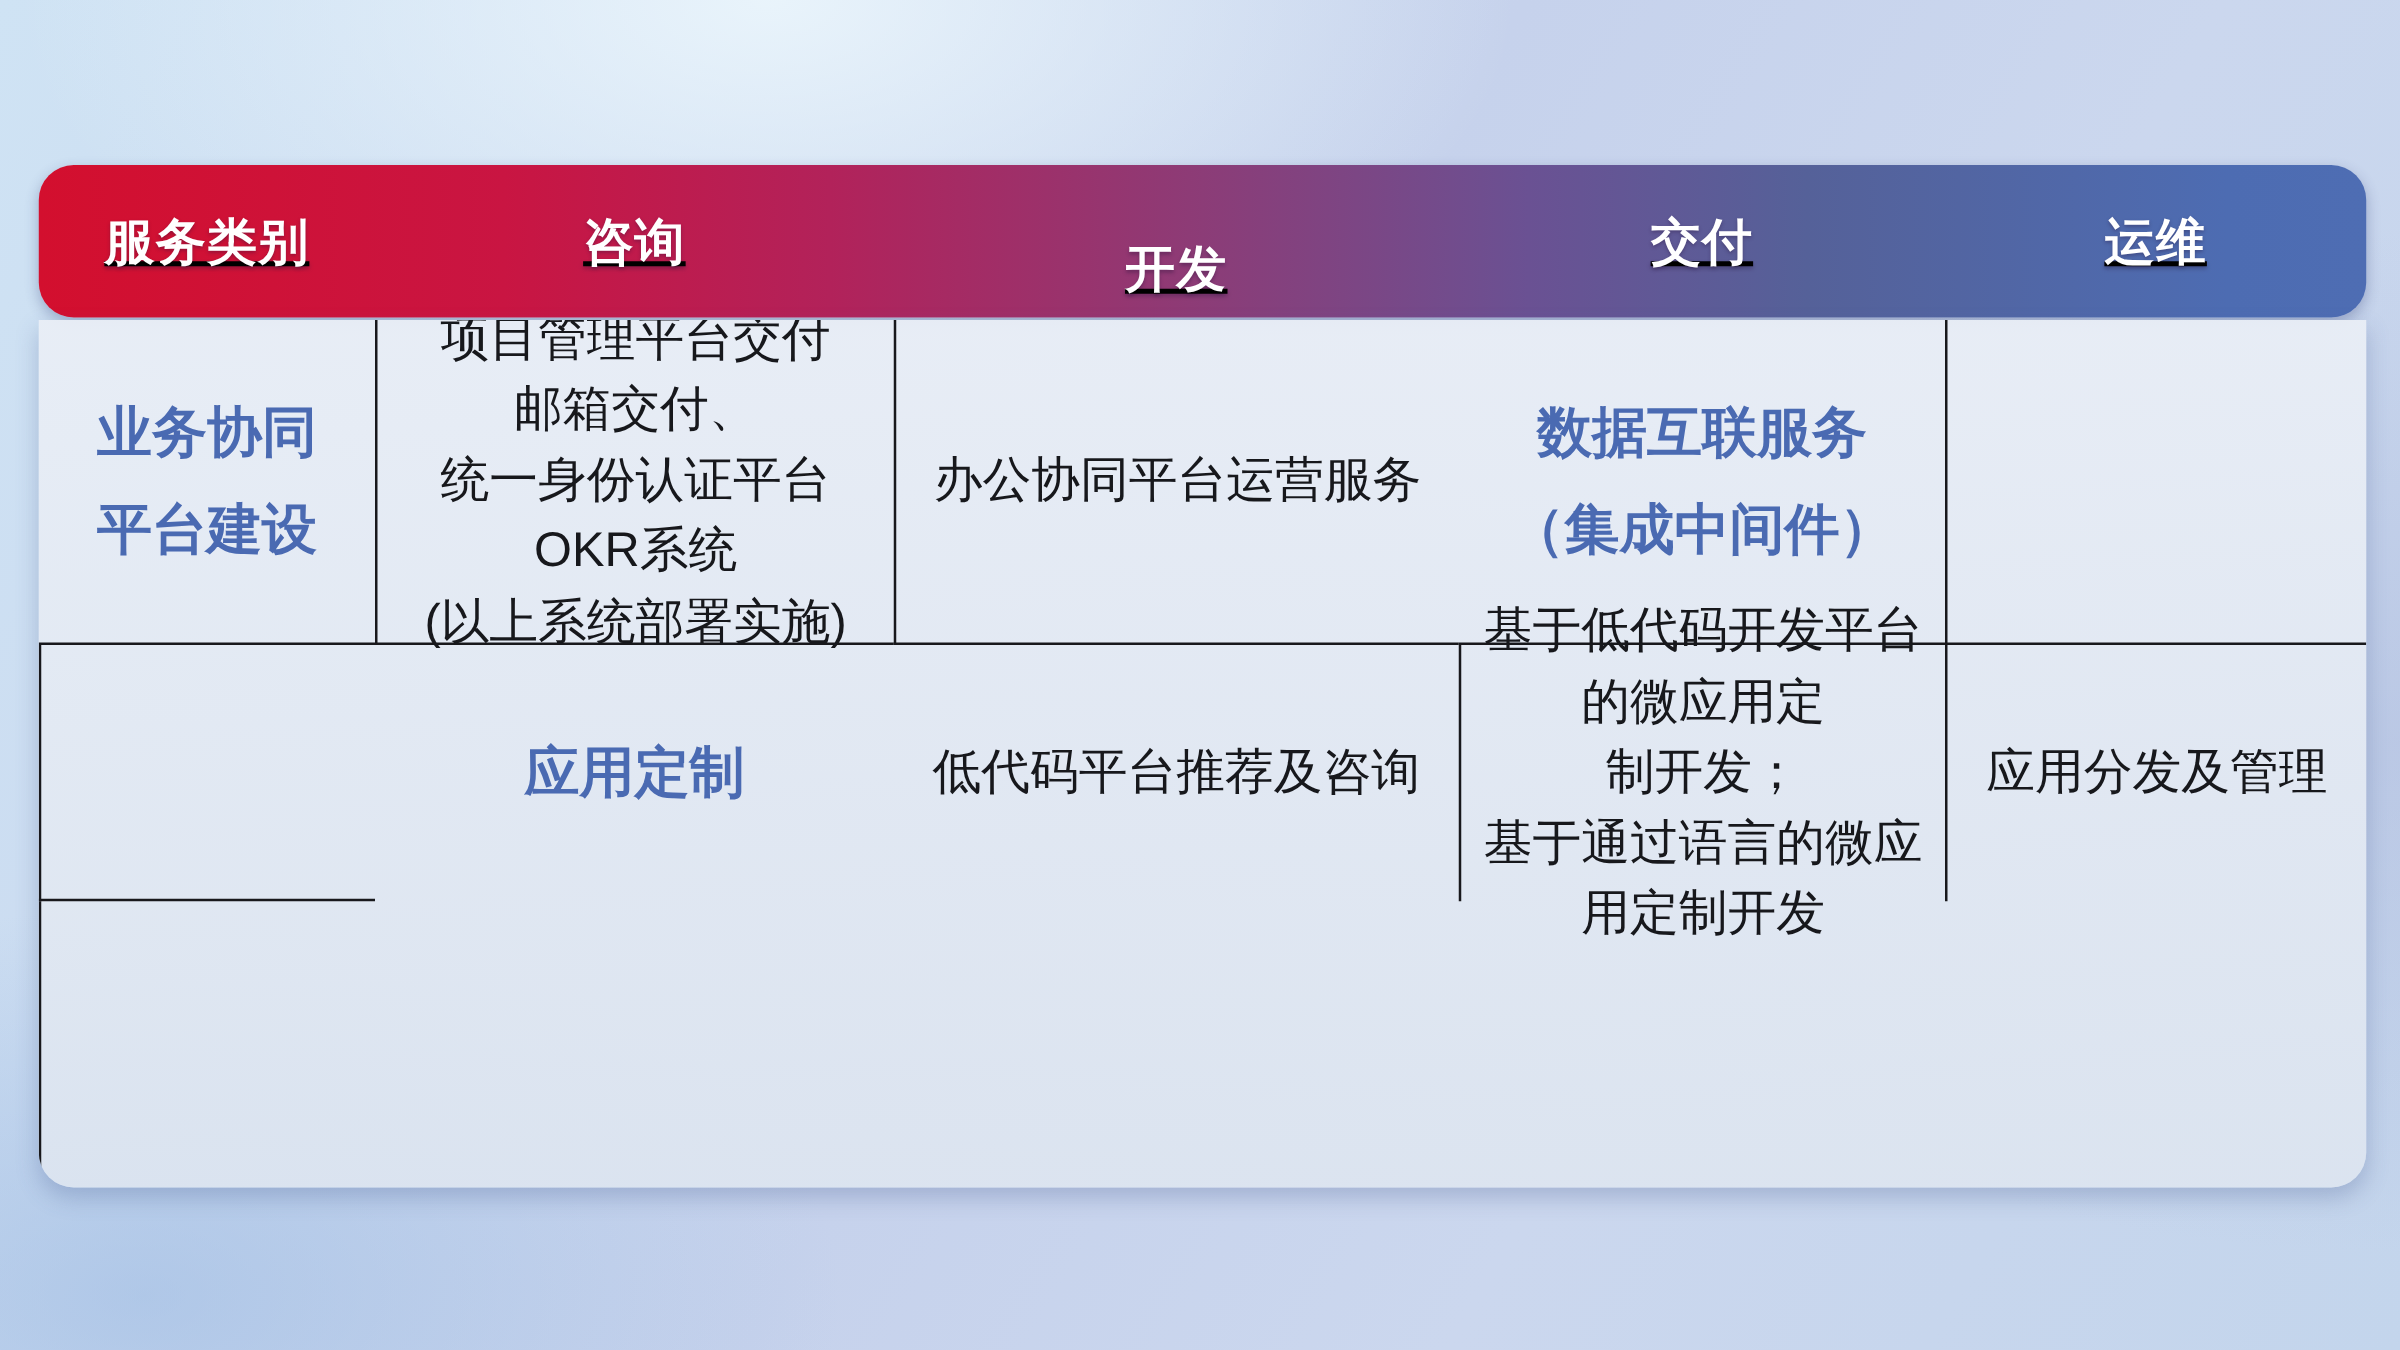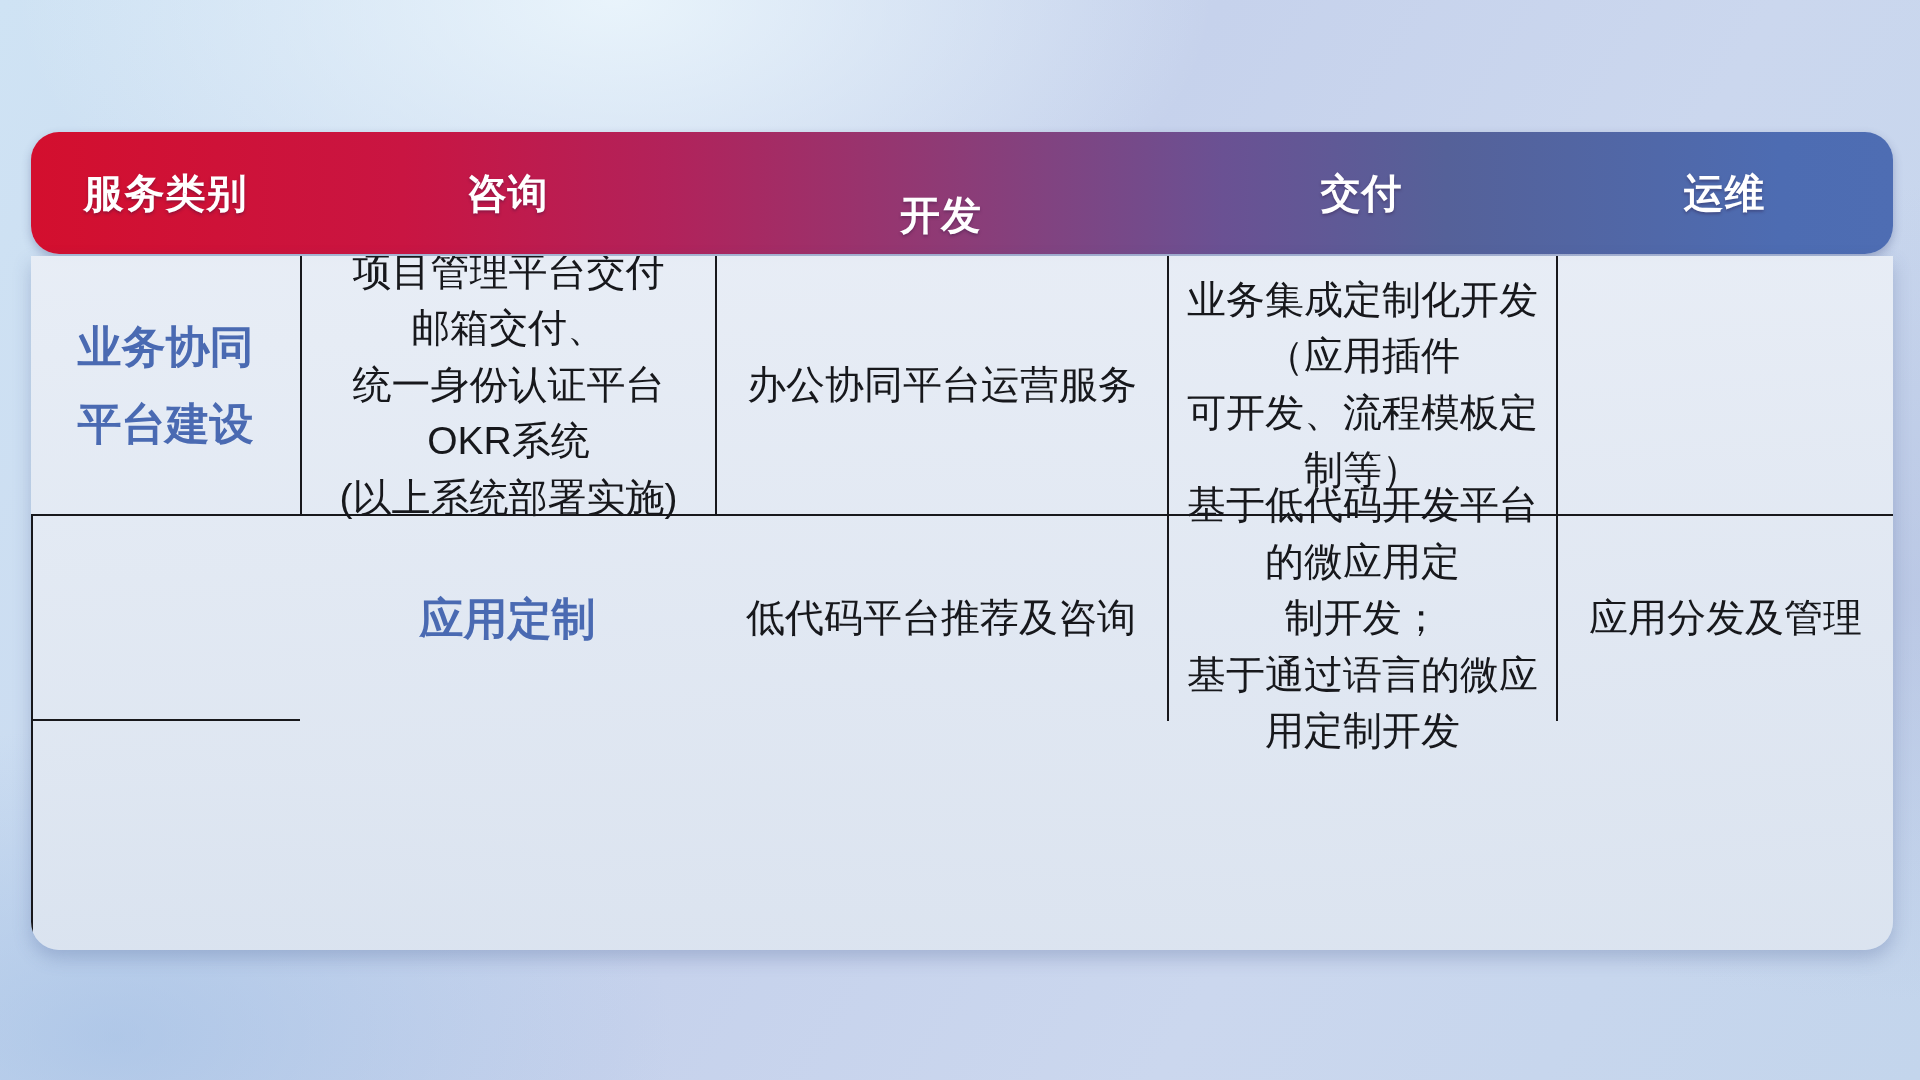--- a/index.html
+++ b/index.html
@@ -13,20 +13,21 @@
       radial-gradient(900px 500px at 6% 96%, rgba(150,182,224,0.50), transparent 62%),
       radial-gradient(1100px 620px at 100% 55%, rgba(168,178,216,0.38), transparent 66%),
       radial-gradient(1000px 520px at 32% 0%, rgba(238,248,253,0.85), transparent 60%),
       linear-gradient(120deg,#cfe3f4 0%,#c6d2ec 48%,#cbd7ee 70%,#c3d5ec 100%);
   }
   .svc-table{position:absolute;left:31px;top:132px;width:1862px;}
   .thead{
     display:flex;height:122px;border-radius:28px;
     background:linear-gradient(90deg,#d30f2e 0%,#c91542 20%,#b2225a 34%,#8c3c77 50%,#6a5193 64%,#556199 76%,#4d6cb2 94%,#4e6db3 100%);
     box-shadow:0 4px 10px rgba(45,60,115,0.30);
+    text-decoration:underline;
   }
   .th{
     display:flex;align-items:center;justify-content:center;
     color:#ffffff;font-weight:bold;font-size:40px;letter-spacing:1px;
     text-shadow:0 2px 3px rgba(40,20,60,0.35);
   }
   .tbody{
     margin-top:2px;height:694px;display:grid;
     grid-template-columns:269px 415px 452px 389px 337px;
     grid-template-rows:260px 205px 229px;
@@ -65,22 +66,22 @@
 
       <div class="td cat bB">业务协同
 平台建设</div>
       <div class="td bB bL">项目管理平台交付
 邮箱交付、
 统一身份认证平台
 OKR系统
 (以上系统部署实施)</div>
       <div class="td bB bL">办公协同平台运营服务</div>
 
-      <div class="td bB bL">业务集成定制化开发（应用插件
-可开发、流程模板定制等）</div>
+      <div class="td cat bB">数据互联服务
+（集成中间件）</div>
       <div class="td bB bL"></div>
       <div class="td bB bL"></div>
 
       <div class="td cat">应用定制</div>
       <div class="td">低代码平台推荐及咨询</div>
       <div class="td bL">基于低代码开发平台的微应用定
 制开发；
 基于通过语言的微应用定制开发</div>
       <div class="td bL">应用分发及管理</div>
       <div class="td bL"></div>

